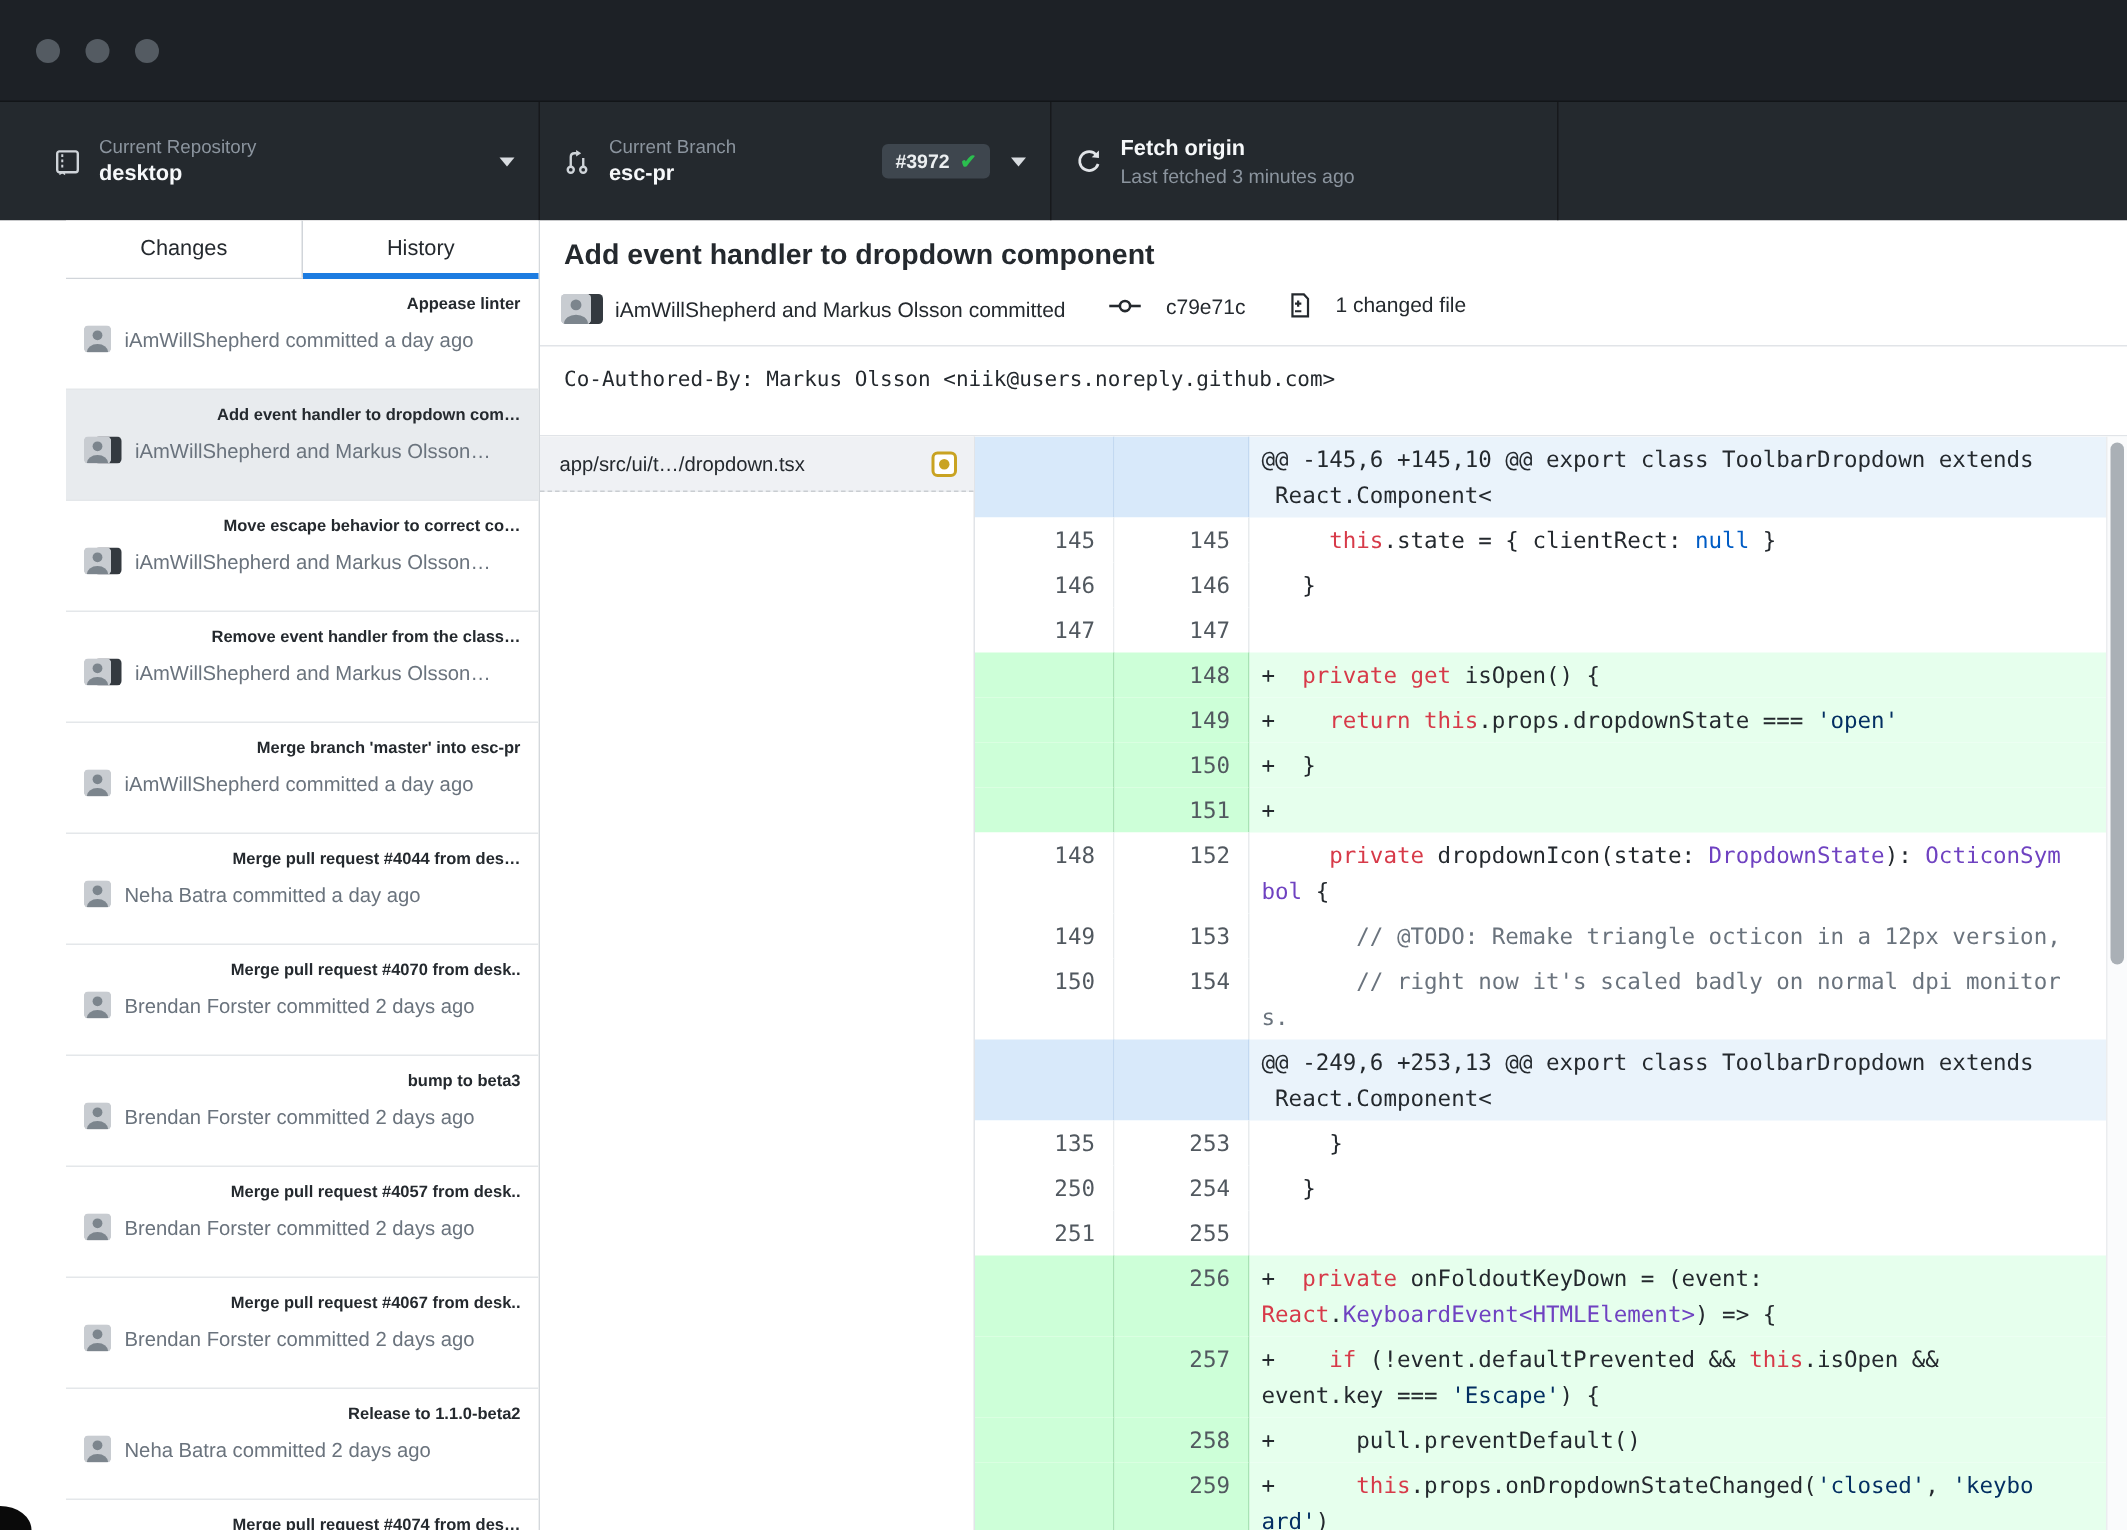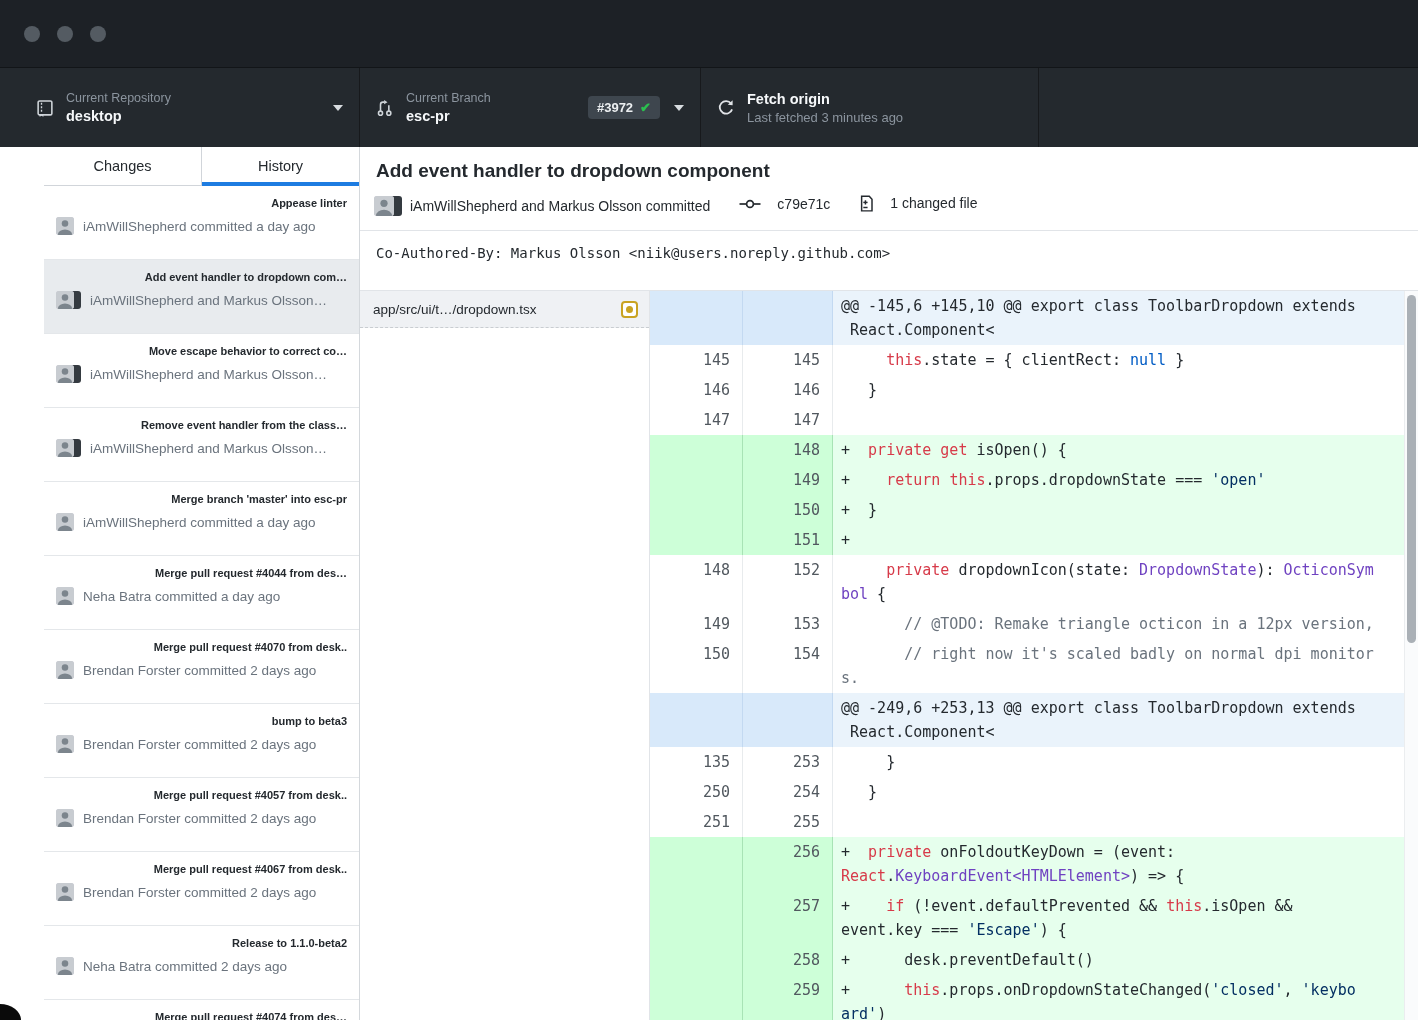--- a/index.html
+++ b/index.html
@@ -503,21 +503,21 @@
               </div>
               <div class="drow added">
                 <div class="gut g1"></div>
                 <div class="gut g2">257</div>
                 <div class="dcode"><span class="seg-plain">+</span><span class="seg-plain">    </span><span class="seg-kw">if</span><span class="seg-plain"> (!event.defaultPrevented &amp;&amp; </span><span class="seg-kw">this</span><span class="seg-plain">.isOpen &amp;&amp;
 event.key === </span><span class="seg-str">'Escape'</span><span class="seg-plain">) {</span></div>
               </div>
               <div class="drow added">
                 <div class="gut g1"></div>
                 <div class="gut g2">258</div>
-                <div class="dcode"><span class="seg-plain">+</span><span class="seg-plain">      desk.preventDefault()</span></div>
+                <div class="dcode"><span class="seg-plain">+</span><span class="seg-plain">      pull.preventDefault()</span></div>
               </div>
               <div class="drow added">
                 <div class="gut g1"></div>
                 <div class="gut g2">259</div>
                 <div class="dcode"><span class="seg-plain">+</span><span class="seg-plain">      </span><span class="seg-kw">this</span><span class="seg-plain">.props.onDropdownStateChanged(</span><span class="seg-str">'closed'</span><span class="seg-plain">, </span><span class="seg-str">'keybo
 ard'</span><span class="seg-plain">)</span></div>
               </div>
             </div>
           <div class="diff-scrollbar">
             <div class="diff-thumb"></div>

